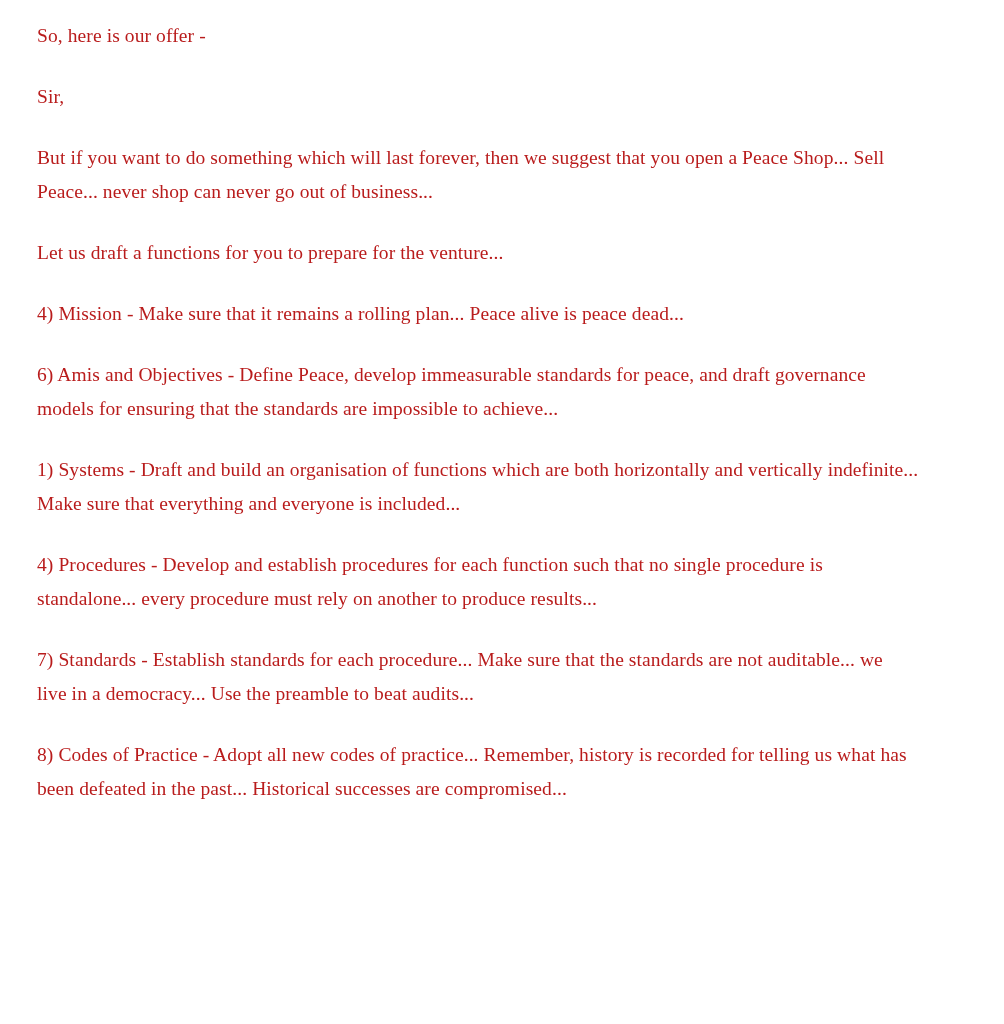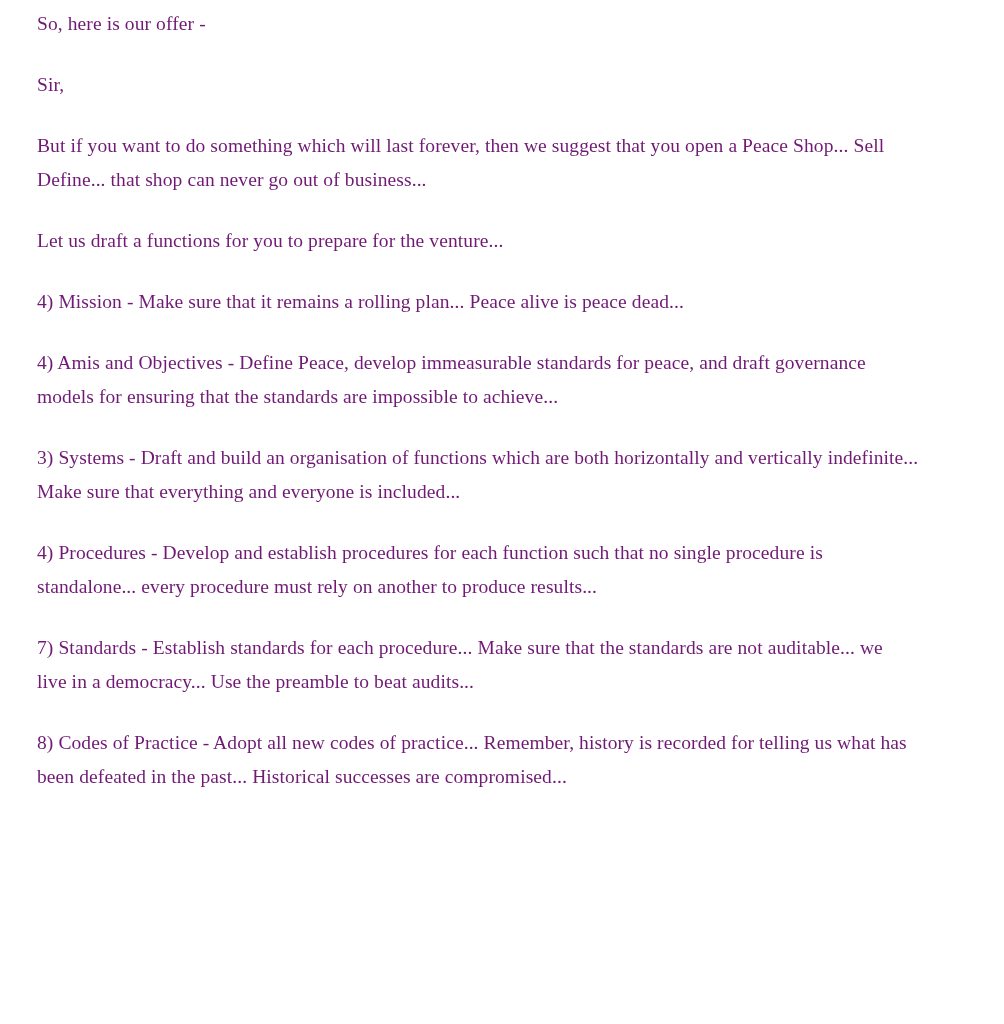--- a/index.html
+++ b/index.html
@@ -12,42 +12,42 @@
     width: 1004px;
     min-height: 1024px;
     box-sizing: border-box;
     padding: 7px 4px 10px 37px;
     background: #ffffff;
   }
   .para {
     font-family: "Liberation Serif", "DejaVu Serif", serif;
     font-size: 19.5px;
     line-height: 34px;
-    color: #701a75;
-    margin: 0 0 27px 0;
+    color: #b91c1c;
+    margin: 12px 0 27px 0;
     white-space: pre;
     letter-spacing: 0.1px;
   }
   .para:last-child {
     margin-bottom: 0;
   }
 </style>
 </head>
 <body>
 
 <div class="page">
   <p class="para">So, here is our offer -</p>
   <p class="para">Sir,</p>
   <p class="para">But if you want to do something which will last forever, then we suggest that you open a Peace Shop... Sell
-Define... that shop can never go out of business...</p>
+Peace... never shop can never go out of business...</p>
   <p class="para">Let us draft a functions for you to prepare for the venture...</p>
   <p class="para">4) Mission - Make sure that it remains a rolling plan... Peace alive is peace dead...</p>
-  <p class="para">4) Amis and Objectives - Define Peace, develop immeasurable standards for peace, and draft governance
+  <p class="para">6) Amis and Objectives - Define Peace, develop immeasurable standards for peace, and draft governance
 models for ensuring that the standards are impossible to achieve...</p>
-  <p class="para">3) Systems - Draft and build an organisation of functions which are both horizontally and vertically indefinite...
+  <p class="para">1) Systems - Draft and build an organisation of functions which are both horizontally and vertically indefinite...
 Make sure that everything and everyone is included...</p>
   <p class="para">4) Procedures - Develop and establish procedures for each function such that no single procedure is
 standalone... every procedure must rely on another to produce results...</p>
   <p class="para">7) Standards - Establish standards for each procedure... Make sure that the standards are not auditable... we
 live in a democracy... Use the preamble to beat audits...</p>
   <p class="para">8) Codes of Practice - Adopt all new codes of practice... Remember, history is recorded for telling us what has
 been defeated in the past... Historical successes are compromised...</p>
 </div>
 
 </body></html>

